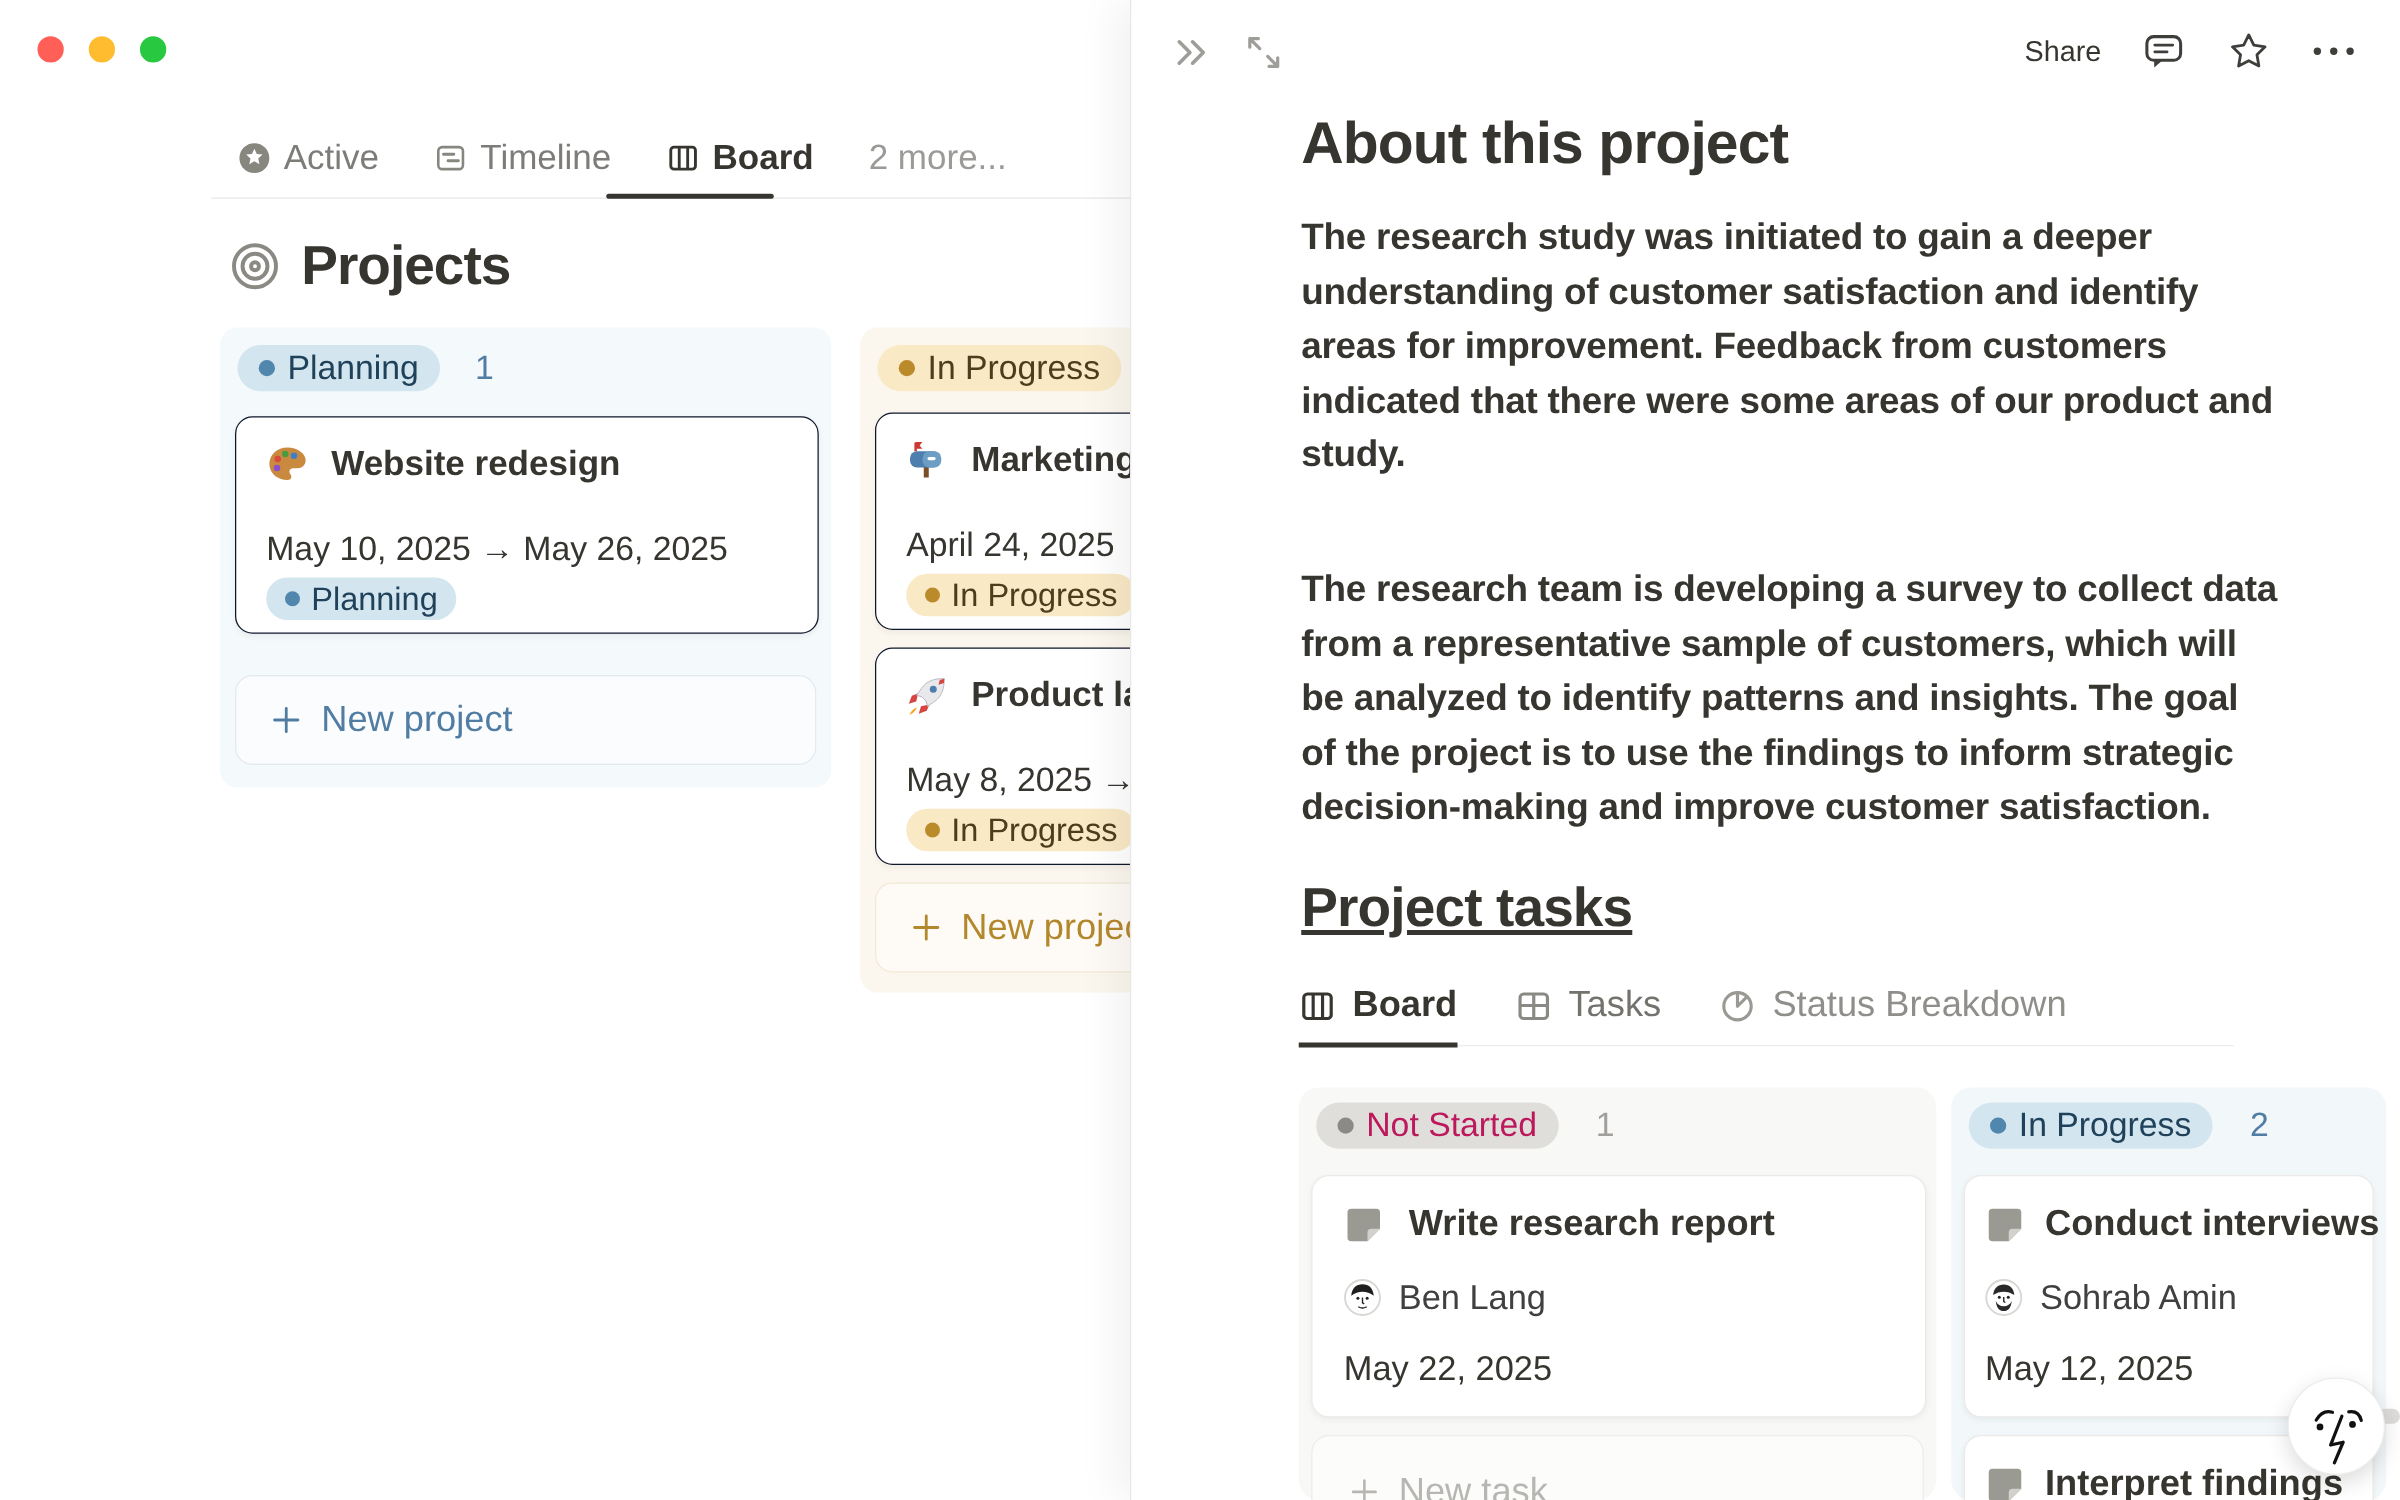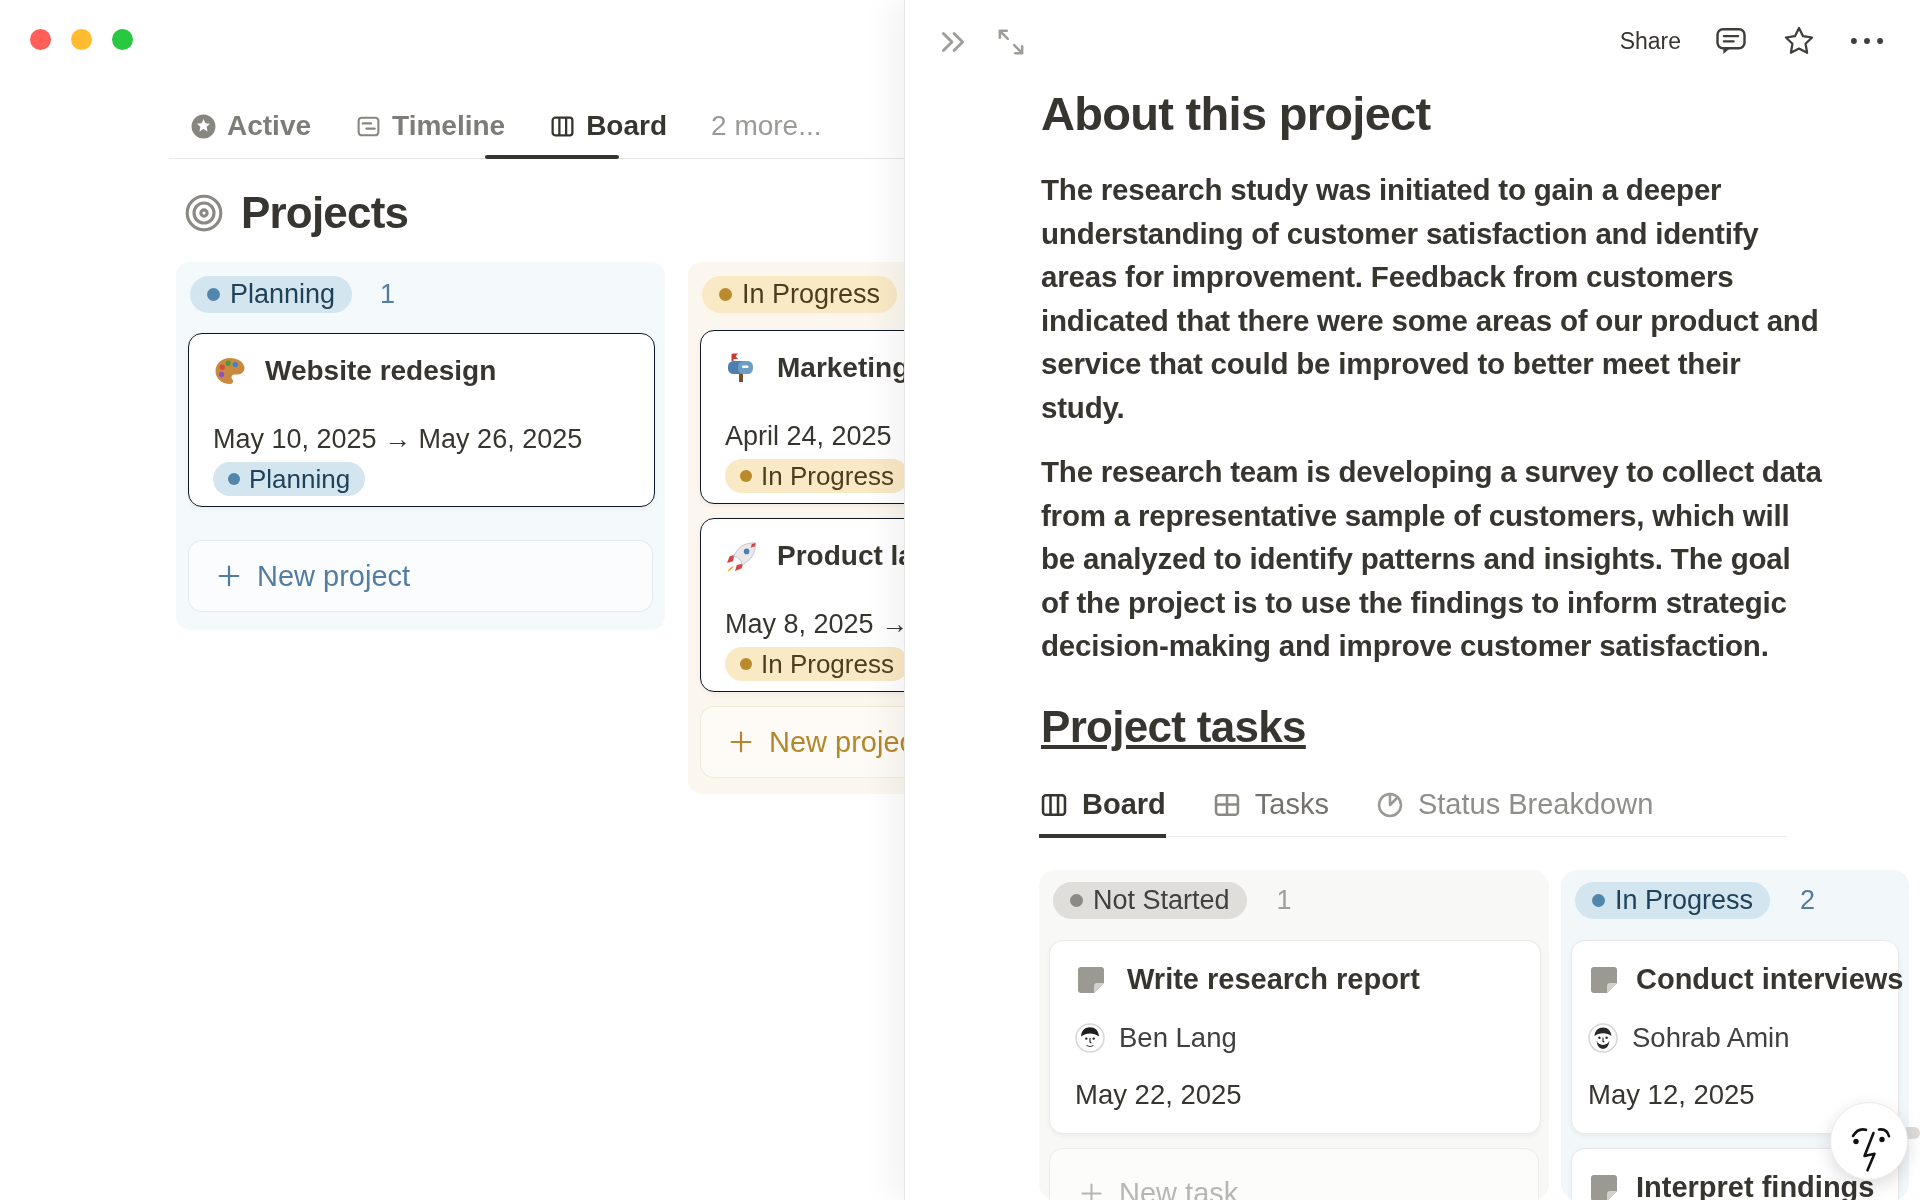--- a/index.html
+++ b/index.html
@@ -8,40 +8,40 @@
   svg{display:block;}
 
   
   .tl{position:absolute;top:29px;width:21px;height:21px;border-radius:50%;}
   .tl.close{left:30px;background:#ff5f57;}
   .tl.min{left:71px;background:#febc2e;}
   .tl.zoom{left:112px;background:#28c840;}
 
   
   .view-tabs{position:absolute;left:190px;top:104px;display:flex;align-items:center;height:44px;}
-  .vtab{display:flex;align-items:center;gap:10px;margin-right:44px;font-size:28px;color:#7d7c78;cursor:default;font-weight:bold;}
+  .vtab{display:flex;align-items:center;gap:10px;margin-right:44px;font-size:28px;color:#7d7c78;cursor:default;}
   .vtab.selected{color:#37352f;font-weight:700;}
   .vtab-more{font-size:28px;color:#9b9a97;}
   .tabs-divider{position:absolute;left:169px;top:158px;width:736px;height:1px;background:#e9e8e6;}
   .tab-underline{position:absolute;left:485px;top:155px;width:134px;height:4px;background:#37352f;border-radius:2px;}
 
   
   .page-head{position:absolute;left:183px;top:188px;display:flex;align-items:center;gap:16px;}
   .page-title{font-size:44px;font-weight:700;letter-spacing:-0.8px;}
 
   
   .kcol{position:absolute;border-radius:14px;}
   .kcol.planning{left:176px;top:262px;width:489px;height:368px;background:#f4f9fc;}
   .kcol.progress{left:688px;top:262px;width:489px;height:532px;background:#fcf7ee;}
   .kcol-head{position:absolute;left:14px;top:14px;display:flex;align-items:center;gap:28px;}
   .pill{display:inline-flex;align-items:center;gap:10px;height:37px;padding:0 17px;border-radius:19px;
         font-size:27px;font-weight:500;white-space:nowrap;}
   .pill-blue{background:#d3e5ef;color:#1f4159;}
   .pill-yellow{background:#f9e9c5;color:#4e3c1d;}
-  .pill-gray{background:#dfdedb;color:#404040;}
+  .pill-gray{background:#dfdedb;color:#be185d;}
   .dot{width:13px;height:13px;border-radius:50%;flex:0 0 auto;}
   .dot-blue{background:#5186ad;}
   .dot-yellow{background:#bb8a2b;}
   .dot-gray{background:#8b8a86;}
   .count{font-size:27px;font-weight:500;}
   .count-blue{color:#527da3;}
   .count-gray{color:#a09f9c;}
 
   .kcard{position:absolute;left:12px;width:465px;height:172px;background:#fff;border:1px solid #0f172a;
          border-radius:14px;box-shadow:0 2px 5px rgba(15,15,15,.05);cursor:default;}
@@ -302,21 +302,20 @@
       </span>
     </div>
 
     <div class="peek-h1">About this project</div>
 
     <div class="para p1">
       <div class="pline">The research study was initiated to gain a deeper</div>
       <div class="pline">understanding of customer satisfaction and identify</div>
       <div class="pline">areas for improvement. Feedback from customers</div>
       <div class="pline">indicated that there were some areas of our product and</div>
-      <div class="pline">service that could be improved to better meet their</div>
       <div class="pline">study.</div>
     </div>
 
     <div class="para p2">
       <div class="pline">The research team is developing a survey to collect data</div>
       <div class="pline">from a representative sample of customers, which will</div>
       <div class="pline">be analyzed to identify patterns and insights. The goal</div>
       <div class="pline">of the project is to use the findings to inform strategic</div>
       <div class="pline">decision-making and improve customer satisfaction.</div>
     </div>

